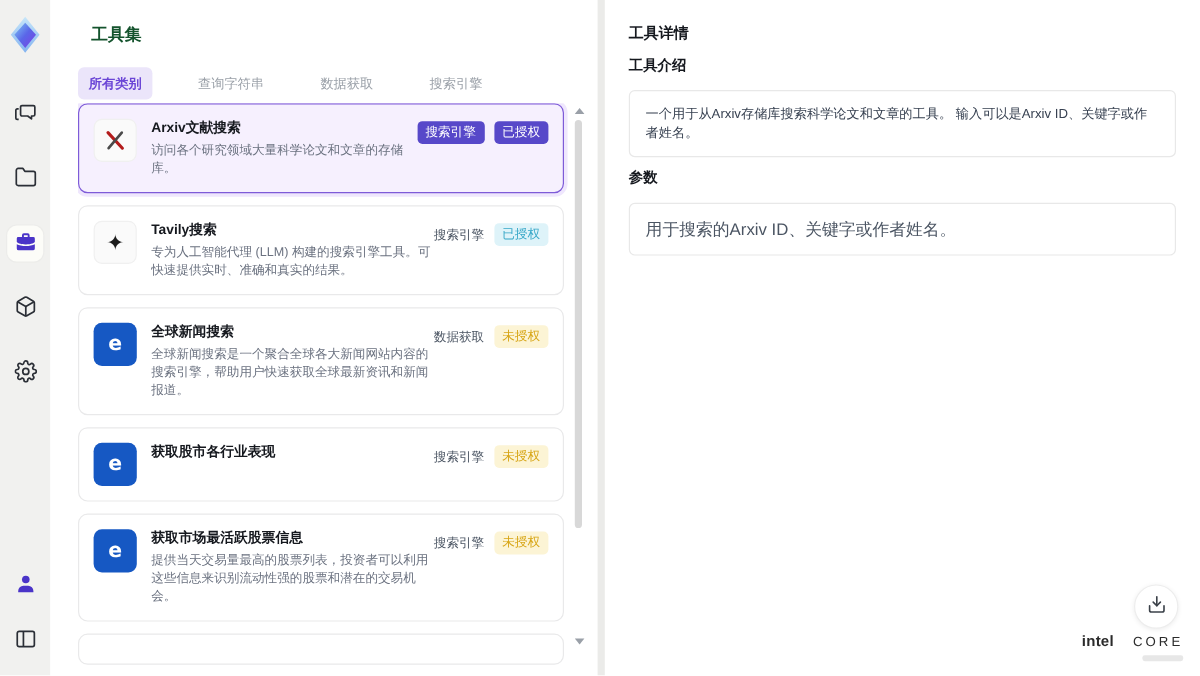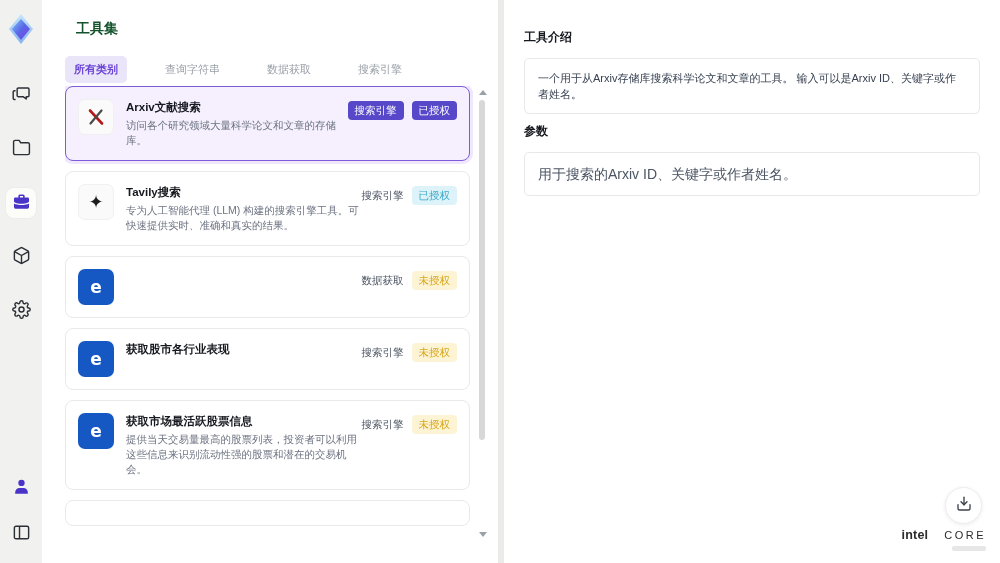--- a/index.html
+++ b/index.html
@@ -194,20 +194,24 @@
           <div class="tool-desc">专为人工智能代理 (LLM) 构建的搜索引擎工具。可快速提供实时、准确和真实的结果。</div>
         </div>
         <div class="tool-tags">
           <span class="cat-text">搜索引擎</span>
           <span class="badge cyan">已授权</span>
         </div>
       </div>
 
       <div class="card">
         <div class="tool-icon blue">e</div>
+        <div class="tool-text">
+          <div class="tool-name">全球新闻搜索</div>
+          <div class="tool-desc">全球新闻搜索是一个聚合全球各大新闻网站内容的搜索引擎，帮助用户快速获取全球最新资讯和新闻报道。</div>
+        </div>
         <div class="tool-tags">
           <span class="cat-text">数据获取</span>
           <span class="badge yellow">未授权</span>
         </div>
       </div>
 
       <div class="card">
         <div class="tool-icon blue">e</div>
         <div class="tool-text">
           <div class="tool-name">获取股市各行业表现</div>
@@ -238,20 +242,21 @@
 
       <div class="vscroll">
         <div class="arrow-up"></div>
         <div class="thumb"></div>
         <div class="arrow-down"></div>
       </div>
     </div>
   </main>
 
   <section class="detail-panel">
+    <h2 class="detail-title">工具详情</h2>
 
     <h3 class="section-h">工具介绍</h3>
     <div class="box">
       <div class="intro-text">一个用于从Arxiv存储库搜索科学论文和文章的工具。 输入可以是Arxiv ID、关键字或作者姓名。</div>
     </div>
 
     <h3 class="section-h">参数</h3>
     <div class="box">
       <div class="param-desc">用于搜索的Arxiv ID、关键字或作者姓名。</div>
     </div>

